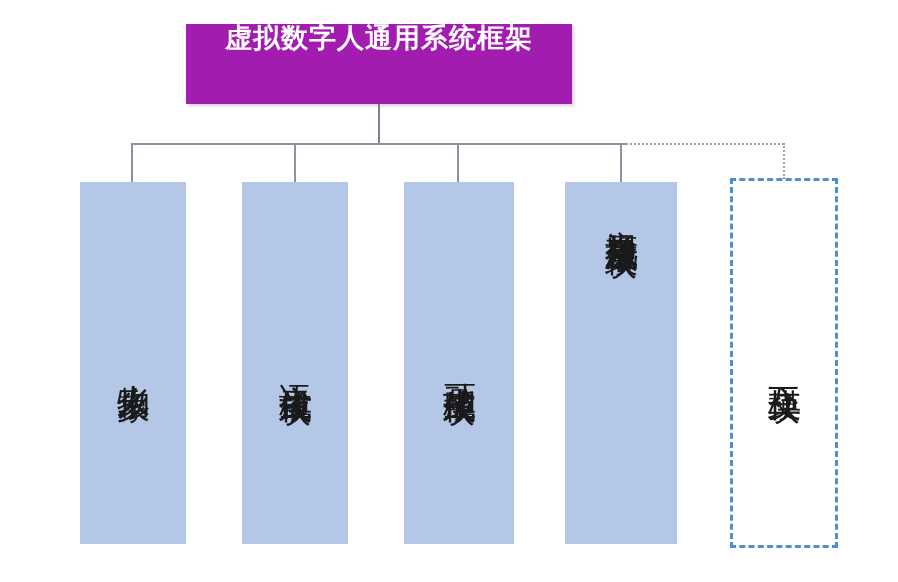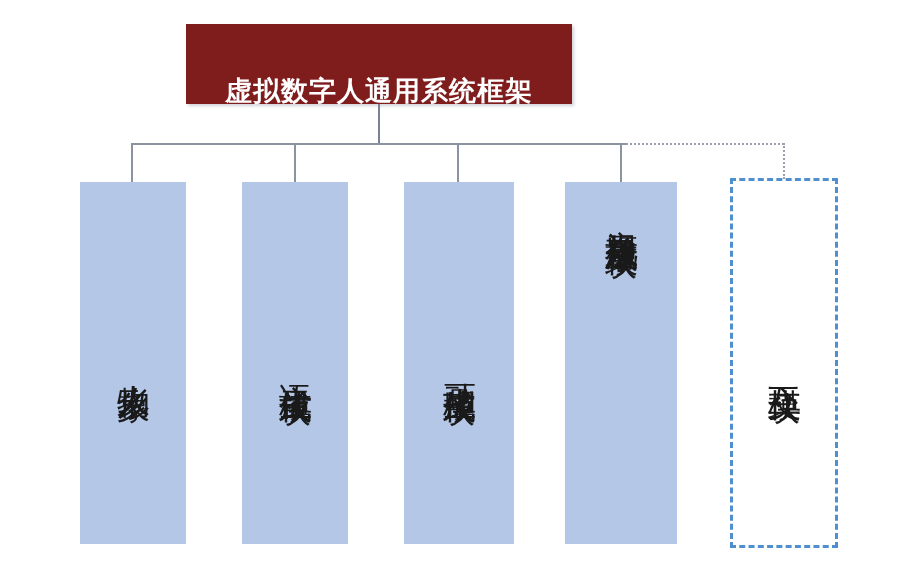--- a/index.html
+++ b/index.html
@@ -16,23 +16,23 @@
     overflow: hidden;
   }
 
   
   .title-box {
     position: absolute;
     left: 186px;
     top: 24px;
     width: 386px;
     height: 80px;
-    background: #7f1d1d;
+    background: #a21caf;
     display: flex;
-    align-items: flex-end;
+    align-items: flex-start;
     justify-content: center;
     box-sizing: border-box;
     box-shadow: 2px 2px 3px rgba(120,130,150,0.35);
   }
   .title-text {
     color: #ffffff;
     font-size: 27px;
     font-weight: bold;
     letter-spacing: 1px;
     line-height: 1;

